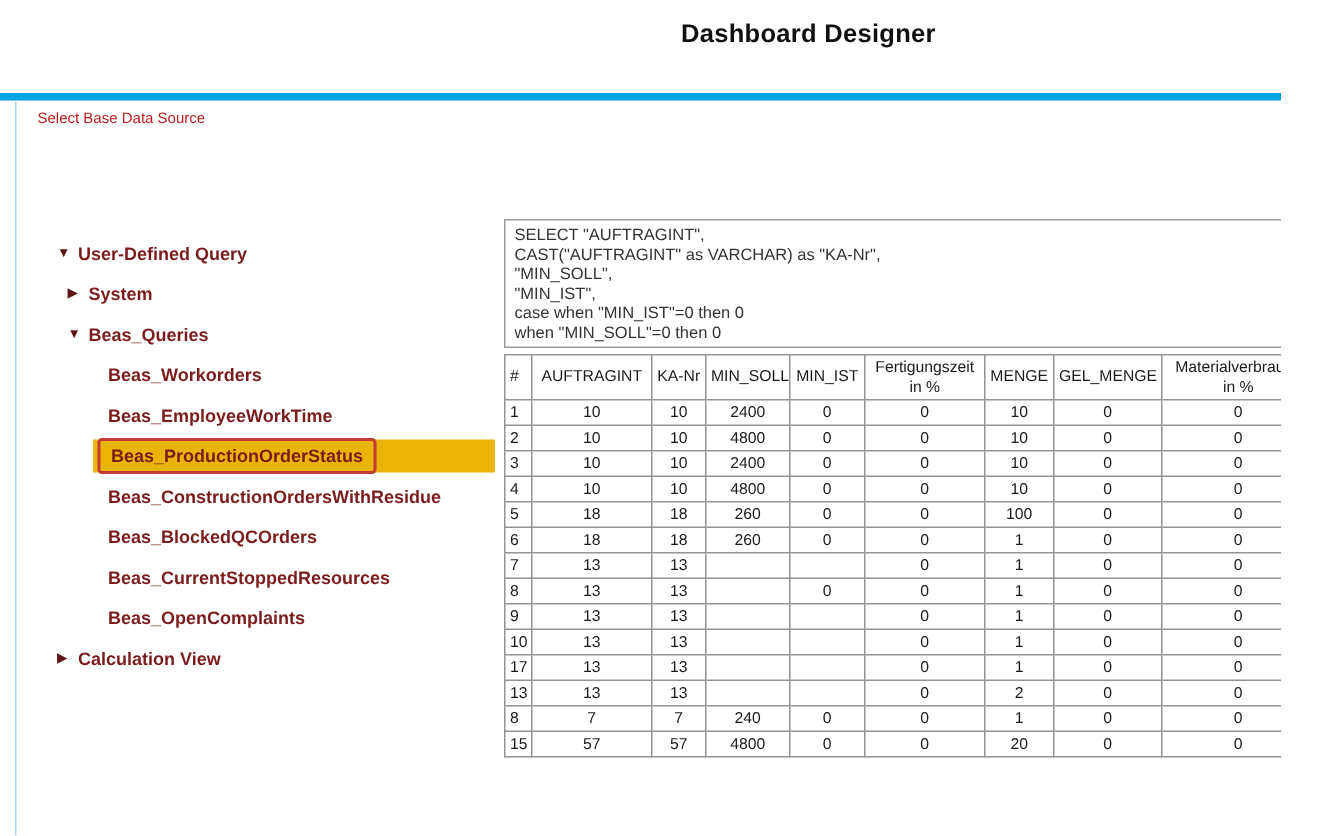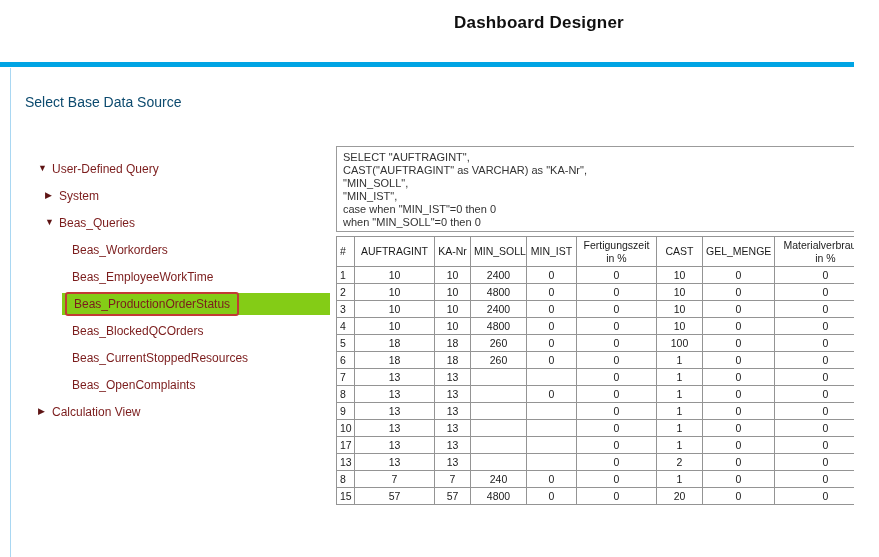--- a/index.html
+++ b/index.html
@@ -5,32 +5,32 @@
   * { box-sizing: border-box; }
   body { margin: 0; font-family: "Liberation Sans", sans-serif; background: #fff; }
   .page { position: relative; width: 854px; height: 557px; background: #fff; overflow: hidden; padding-left: 28px; }
 
   .title { position: absolute; top: 13px; left: 454px; font-size: 17px; font-weight: bold;
            color: #0f0f0f; letter-spacing: 0.2px; }
 
   .accent-bar { position: absolute; top: 62px; left: 0; width: 879px; height: 5px; background: #00a4e4; }
   .left-rule  { position: absolute; top: 68px; left: 10px; width: 1px; height: 489px; background: #a9d7f2; }
 
-  .panel-title { position: absolute; top: 94px; left: 25px; font-size: 14px; color: #0c4a6e; }
+  .panel-title { position: absolute; top: 74px; left: 25px; font-size: 10px; color: #b91c1c; }
 
   .tree { position: absolute; top: 155px; left: 25px; width: 305px; font-size: 12px; color: #7b1c1c; }
   .tree-item { height: 27px; display: flex; align-items: center; cursor: default; }
   .tri { flex: 0 0 14px; width: 14px; font-size: 9px; color: #5e1414; line-height: 1; }
   .content { flex: 1; height: 22px; display: flex; align-items: center; }
   .leaf .content { padding-left: 10px; }
-  .sel  .content { background: #84cc16; text-align: center; }
+  .sel  .content { background: #eab308; text-align: center; }
   .lvl0 { padding-left: 13px; }
   .lvl1 { padding-left: 20px; }
   .lvl2 { padding-left: 37px; }
-  .lbl { white-space: nowrap; }
+  .lbl { white-space: nowrap; font-weight: bold; }
   .lbl.annotated { border: 2px solid #c23b34; border-radius: 3px; padding: 3px 7px; margin-left: -7px; }
 
   .sql-box { position: absolute; top: 146px; left: 336px; width: 540px; height: 86px;
              border: 1px solid #9b9b9b; padding: 4px 6px; font-size: 11px; line-height: 13px;
              color: #333; background: #fff; }
   .sql-line { white-space: nowrap; overflow: hidden; }
 
   .grid { position: absolute; top: 236px; left: 336px; width: 540px; border-collapse: collapse;
           table-layout: fixed; font-size: 10.5px; color: #1a1a1a; background: #fff; }
   .grid th, .grid td { border: 1px solid #949494; padding: 1px 3px; overflow: hidden; }
@@ -72,20 +72,25 @@
         </span>
       </div>
       <div class="tree-item lvl2 leaf">
         <span class="content">
           <span class="lbl">Beas_EmployeeWorkTime</span>
         </span>
       </div>
       <div class="tree-item lvl2 sel leaf">
         <span class="content">
           <span class="lbl annotated">Beas_ProductionOrderStatus</span>
+        </span>
+      </div>
+      <div class="tree-item lvl2 leaf">
+        <span class="content">
+          <span class="lbl">Beas_ConstructionOrdersWithResidue</span>
         </span>
       </div>
       <div class="tree-item lvl2 leaf">
         <span class="content">
           <span class="lbl">Beas_BlockedQCOrders</span>
         </span>
       </div>
       <div class="tree-item lvl2 leaf">
         <span class="content">
           <span class="lbl">Beas_CurrentStoppedResources</span>
@@ -126,21 +131,21 @@
         <col style="width: 102px;">
       </colgroup>
     <thead id="thead">
         <tr>
           <th class="c0">#</th>
           <th class="c1">AUFTRAGINT</th>
           <th class="c2">KA-Nr</th>
           <th class="c3">MIN_SOLL</th>
           <th class="c4">MIN_IST</th>
           <th class="c5">Fertigungszeit in %</th>
-          <th class="c6">CAST</th>
+          <th class="c6">MENGE</th>
           <th class="c7">GEL_MENGE</th>
           <th class="c8">Materialverbrauch in %</th>
         </tr>
       </thead>
     <tbody id="tbody">
         <tr>
           <td class="c0">1</td>
           <td class="c1">10</td>
           <td class="c2">10</td>
           <td class="c3">2400</td>

